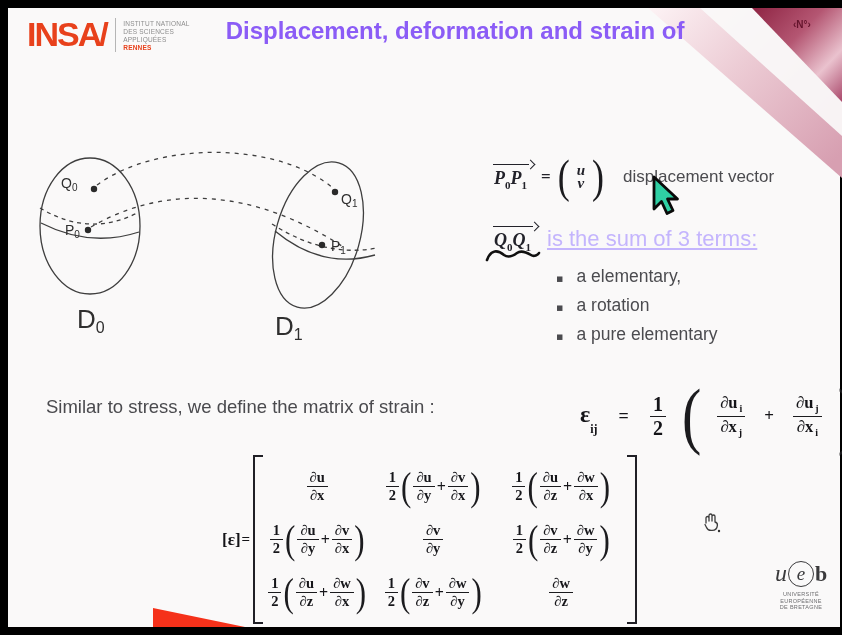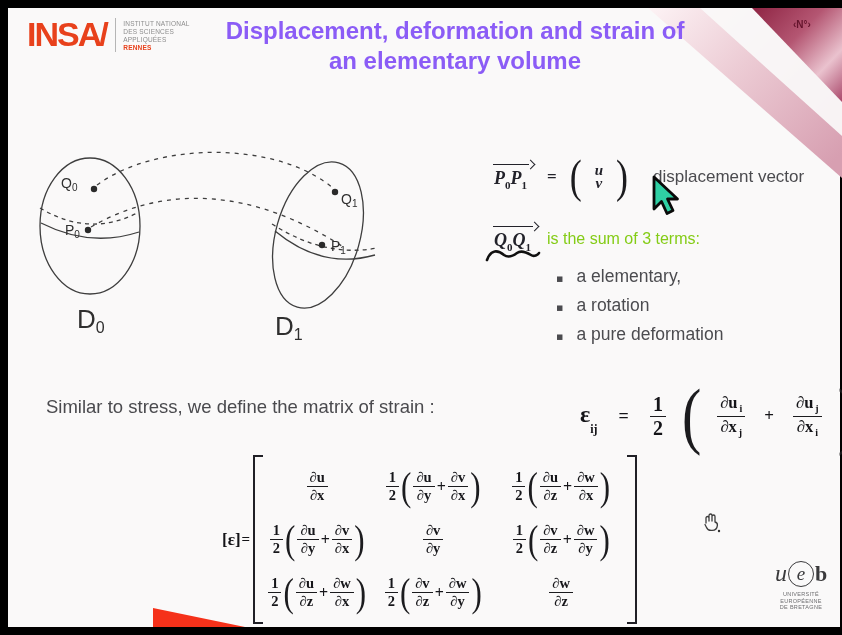--- a/index.html
+++ b/index.html
@@ -37,30 +37,30 @@
 
   .vec{position:relative;display:inline-block;padding:4px 7px 0 2px;
        font-family:"Liberation Serif","DejaVu Serif",serif;font-style:italic;font-weight:600;
        font-size:18px;color:#22222a;}
   .vec sub{font-style:normal;font-size:11px;}
   .vec::before{content:'';position:absolute;left:1px;right:5px;top:0;border-top:1.5px solid #22222a;}
   .vec::after{content:'';position:absolute;right:0;top:-3.2px;width:6px;height:6px;
               border-top:1.5px solid #22222a;border-right:1.5px solid #22222a;transform:rotate(45deg);}
 
   
-  .disp-line{position:absolute;left:492px;top:154px;display:flex;align-items:center;gap:13px;height:46px;}
+  .disp-line{position:absolute;left:492px;top:154px;display:flex;align-items:center;gap:7px;height:46px;}
   .disp-eq{font-size:17px;font-weight:600;color:#22222a;}
   .colvec{display:inline-flex;flex-direction:column;align-items:center;line-height:13px;
           font-style:italic;font-weight:600;font-size:15px;color:#22222a;}
   .par-uv{font-size:36px;}
   .disp-caption{font-size:17px;color:#4b4b4f;margin-left:12px;}
 
   
   .sum-line{position:absolute;left:492px;top:222px;display:flex;align-items:center;gap:9px;height:34px;}
-  .sum-caption{font-size:16px;color:#84cc16;}
+  .sum-caption{font-size:22px;color:#c4b5fd;text-decoration:underline;}
   .squiggle{position:absolute;left:484px;top:246px;}
   .bullets{position:absolute;left:556px;top:263px;list-style:none;margin:0;padding:0;}
   .bullets li{display:flex;align-items:baseline;gap:13px;font-size:17.5px;color:#4b4b4f;line-height:27px;}
   .bullet-glyph{font-family:"DejaVu Sans",sans-serif;font-size:11px;color:#4b4b4f;}
 
   
   .strain-sentence{position:absolute;left:46px;top:396px;font-size:18.5px;color:#4a4a4e;}
   .strain-eq{position:absolute;left:580px;top:366px;height:84px;display:flex;align-items:center;gap:16px;
              font-family:"Liberation Serif","DejaVu Serif",serif;font-weight:bold;color:#141418;margin-top:8px;}
   .eps{font-size:24px;}
@@ -135,21 +135,20 @@
     <span class="insa-sub">
       <span>INSTITUT NATIONAL</span><br>
       <span>DES SCIENCES</span><br>
       <span>APPLIQUÉES</span><br>
       <span class="insa-city">RENNES</span>
     </span>
   </div>
 
   <div class="title">
     <div>Displacement, deformation and strain of</div>
-    <div>an elementary volume</div>
   </div>
 
   <svg class="diagram" width="425" height="222" viewBox="0 0 425 222">
     <g fill="none" stroke="#3e3e3e" stroke-width="1.3">
       <ellipse cx="65" cy="98" rx="50" ry="68"></ellipse>
       <path d="M16,95 Q65,120 114,104"></path>
       <path d="M15,80 Q65,110 114,84" stroke-dasharray="4,4"></path>
       <ellipse cx="293" cy="107" rx="42" ry="75" transform="rotate(16 293 107)"></ellipse>
       <path d="M250,103 Q297,142 350,127"></path>
       <path d="M247,96 Q300,130 352,120" stroke-dasharray="4,4"></path>
@@ -194,21 +193,21 @@
     <li>
         <span class="bullet-glyph">▪</span>
         <span>a elementary,</span>
       </li>
     <li>
         <span class="bullet-glyph">▪</span>
         <span>a rotation</span>
       </li>
     <li>
         <span class="bullet-glyph">▪</span>
-        <span>a pure deformation</span>
+        <span>a pure elementary</span>
       </li>
   </ul>
 
   <div class="strain-sentence">Similar to stress, we define the matrix of strain :</div>
   <div class="strain-eq">
     <span><span class="eps">ε</span><sub class="eps-sub">ij</sub></span>
     <span class="s-eq">=</span>
     <span class="fr big">
         <span class="n">1</span>
         <span class="d">2</span>

